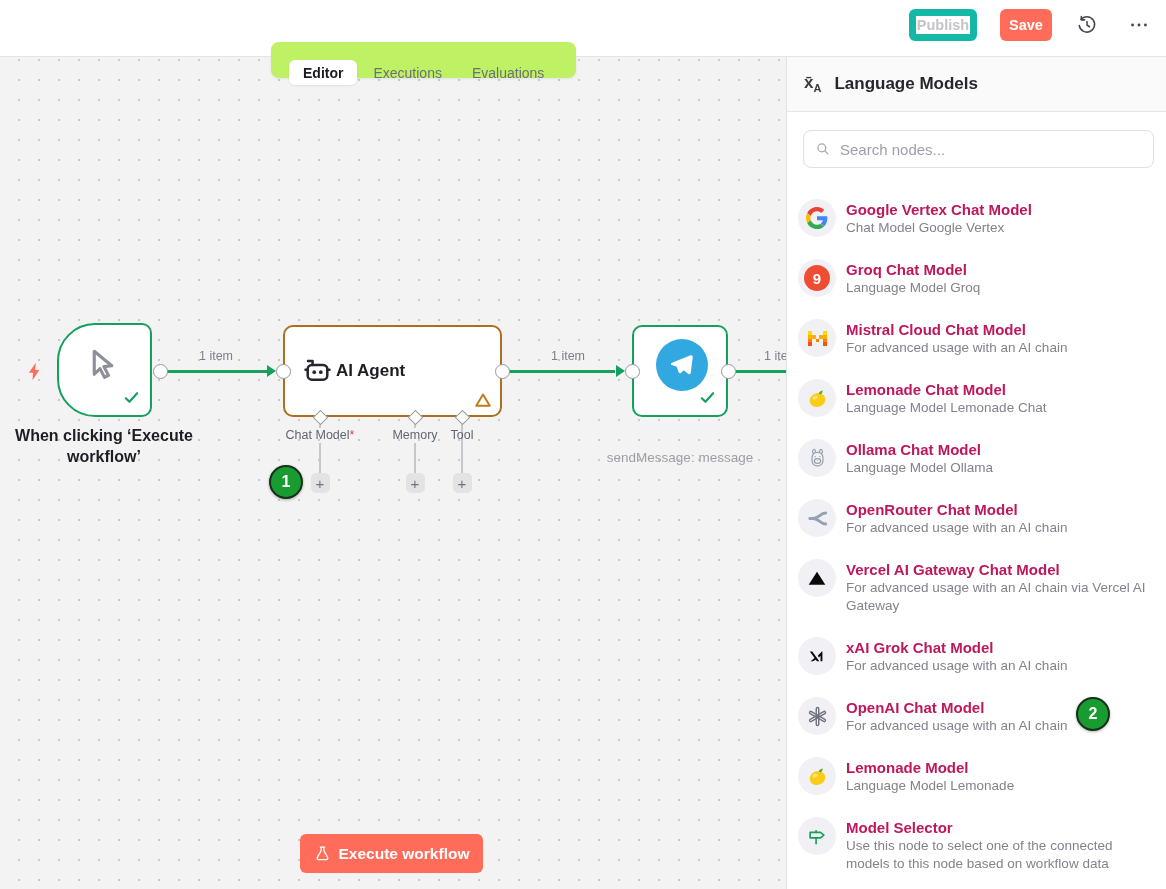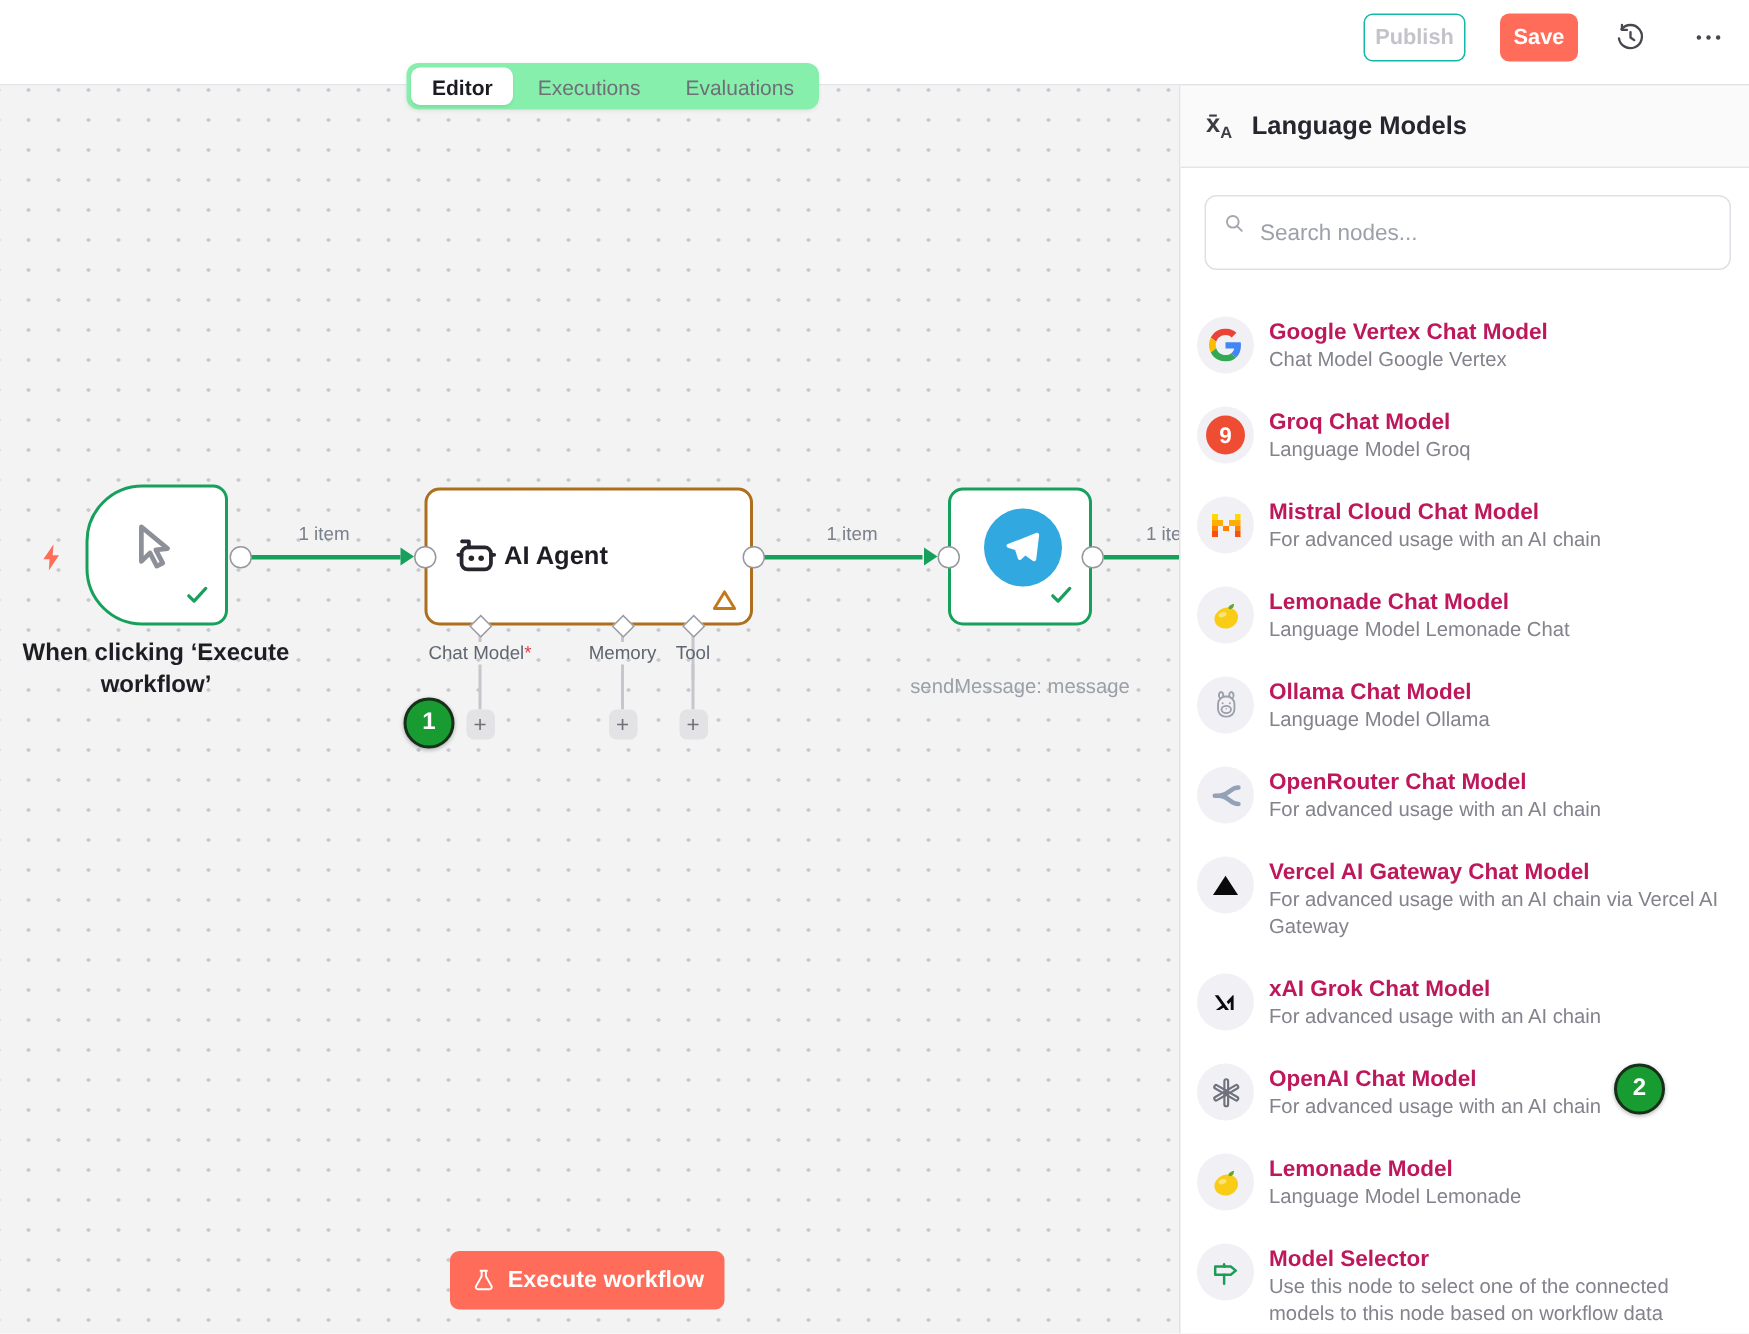--- a/index.html
+++ b/index.html
@@ -5,28 +5,28 @@
   :root{
     --accent:#FF6D5A; --success:#17A05C; --agent-border:#AD6E1E;
     --warning:#C07A1C; --badge-green:#189B31;
   }
   *{box-sizing:border-box;margin:0;padding:0;}
   html,body{width:1166px;height:889px;overflow:hidden;}
   body{font-family:"Liberation Sans","DejaVu Sans",sans-serif;background:#fff;position:relative;}
 
   
   .topbar{position:absolute;left:0;top:0;width:1166px;height:57px;background:#fff;border-bottom:1px solid #e4e4e8;z-index:30;}
-  .btn-publish{position:absolute;left:909px;top:9px;width:68px;height:32px;border:1px solid #14b8a6;border-radius:6px;background:#fff;color:#c3c3c9;font-size:14.5px;font-weight:600;font-family:inherit;}
+  .btn-publish{position:absolute;left:909px;top:9px;width:68px;height:32px;border:7px solid #14b8a6;border-radius:6px;background:#fff;color:#c3c3c9;font-size:14.5px;font-weight:600;font-family:inherit;}
   .btn-save{position:absolute;left:1000px;top:9px;width:52px;height:32px;border:none;border-radius:6px;background:var(--accent);color:#fff;font-size:14.5px;font-weight:600;font-family:inherit;cursor:pointer;}
   .icon-btn{position:absolute;top:13px;width:26px;height:26px;background:none;border:none;display:flex;align-items:center;justify-content:center;cursor:pointer;}
   .icon-btn.history{left:1074px;}
   .icon-btn.ellipsis{left:1126px;}
 
   
-  .tabs{position:absolute;left:271px;top:42px;height:31px;background:#86efac;border-radius:8px;display:flex;align-items:flex-start;padding:3px;gap:2px;z-index:40;box-shadow:0 1px 3px rgba(0,0,0,.07);}
+  .tabs{position:absolute;left:271px;top:42px;height:31px;background:#bef264;border-radius:8px;display:flex;align-items:flex-start;padding:18px;gap:2px;z-index:40;box-shadow:0 1px 3px rgba(0,0,0,.07);}
   .tab{font-size:14px;color:#6f6f78;padding:0 14px;height:25px;display:flex;align-items:center;border-radius:6px;cursor:pointer;white-space:nowrap;}
   .tab.active{background:#fff;color:#1b1b22;font-weight:700;box-shadow:0 1px 2px rgba(0,0,0,.08);}
 
   
   .canvas{position:absolute;left:0;top:57px;width:1166px;height:832px;background:#f3f3f4;background-image:radial-gradient(#c9cad0 1.05px,transparent 1.25px);background-size:20px 20px;background-position:9px 13px;z-index:1;}
 
   .node{position:absolute;background:#fff;}
   .node-trigger{left:57px;top:266px;width:95px;height:94px;border:2px solid var(--success);border-radius:38px 10px 10px 38px;}
   .node-agent{left:283px;top:268px;width:219px;height:92px;border:2px solid var(--agent-border);border-radius:10px;display:flex;align-items:center;}
   .node-telegram{left:632px;top:268px;width:96px;height:92px;border:2px solid var(--success);border-radius:10px;}
@@ -59,21 +59,21 @@
 
   .btn-execute{position:absolute;left:300px;top:777px;width:183px;height:39px;background:var(--accent);border:none;border-radius:6px;color:#fff;font-size:15.5px;font-weight:600;font-family:inherit;display:flex;align-items:center;justify-content:center;gap:8px;cursor:pointer;z-index:6;}
 
   
   .panel{position:absolute;left:786px;top:57px;width:380px;height:832px;background:#fff;border-left:1px solid #e2e2e6;z-index:20;}
   .panel-header{height:55px;background:#fafafb;border-bottom:1px solid #e5e5e9;display:flex;align-items:center;padding:0 17px;gap:13px;}
   .panel-title{font-size:17px;font-weight:700;color:#26262e;}
   .lm-glyph{font-size:17px;font-weight:700;color:#3c3c44;line-height:1;}
   .lm-glyph .sub{font-size:11px;vertical-align:-4px;}
   .search-wrap{position:relative;margin:18px 12px 0 16px;}
-  .search-input{width:100%;height:50px;border:1px solid #dfdfe5;border-radius:8px;padding:0 12px 0 36px;font-size:15px;color:#33333b;font-family:inherit;background:#fff;outline:none;}
+  .search-input{width:100%;height:38px;border:1px solid #dfdfe5;border-radius:8px;padding:0 12px 0 36px;font-size:15px;color:#33333b;font-family:inherit;background:#fff;outline:none;}
   .search-input::placeholder{color:#9ca0a8;}
   .search-icon{position:absolute;left:11px;top:10px;}
 
   .model-list{margin-top:31px;padding:0 12px 0 11px;}
   .model-item{position:relative;display:flex;gap:10px;margin-bottom:22px;cursor:pointer;}
   .model-icon{flex:0 0 38px;width:38px;height:38px;border-radius:50%;background:#f1f1f5;display:flex;align-items:center;justify-content:center;}
   .model-text{display:flex;flex-direction:column;padding-top:1px;min-width:0;}
   .model-title{font-size:15px;font-weight:700;color:#be185d;line-height:19px;}
   .model-sub{font-size:13.5px;color:#82838c;line-height:18px;}
   .groq-badge{width:26px;height:26px;border-radius:50%;background:#EE4D34;color:#fff;font-weight:700;font-size:15px;display:flex;align-items:center;justify-content:center;}

